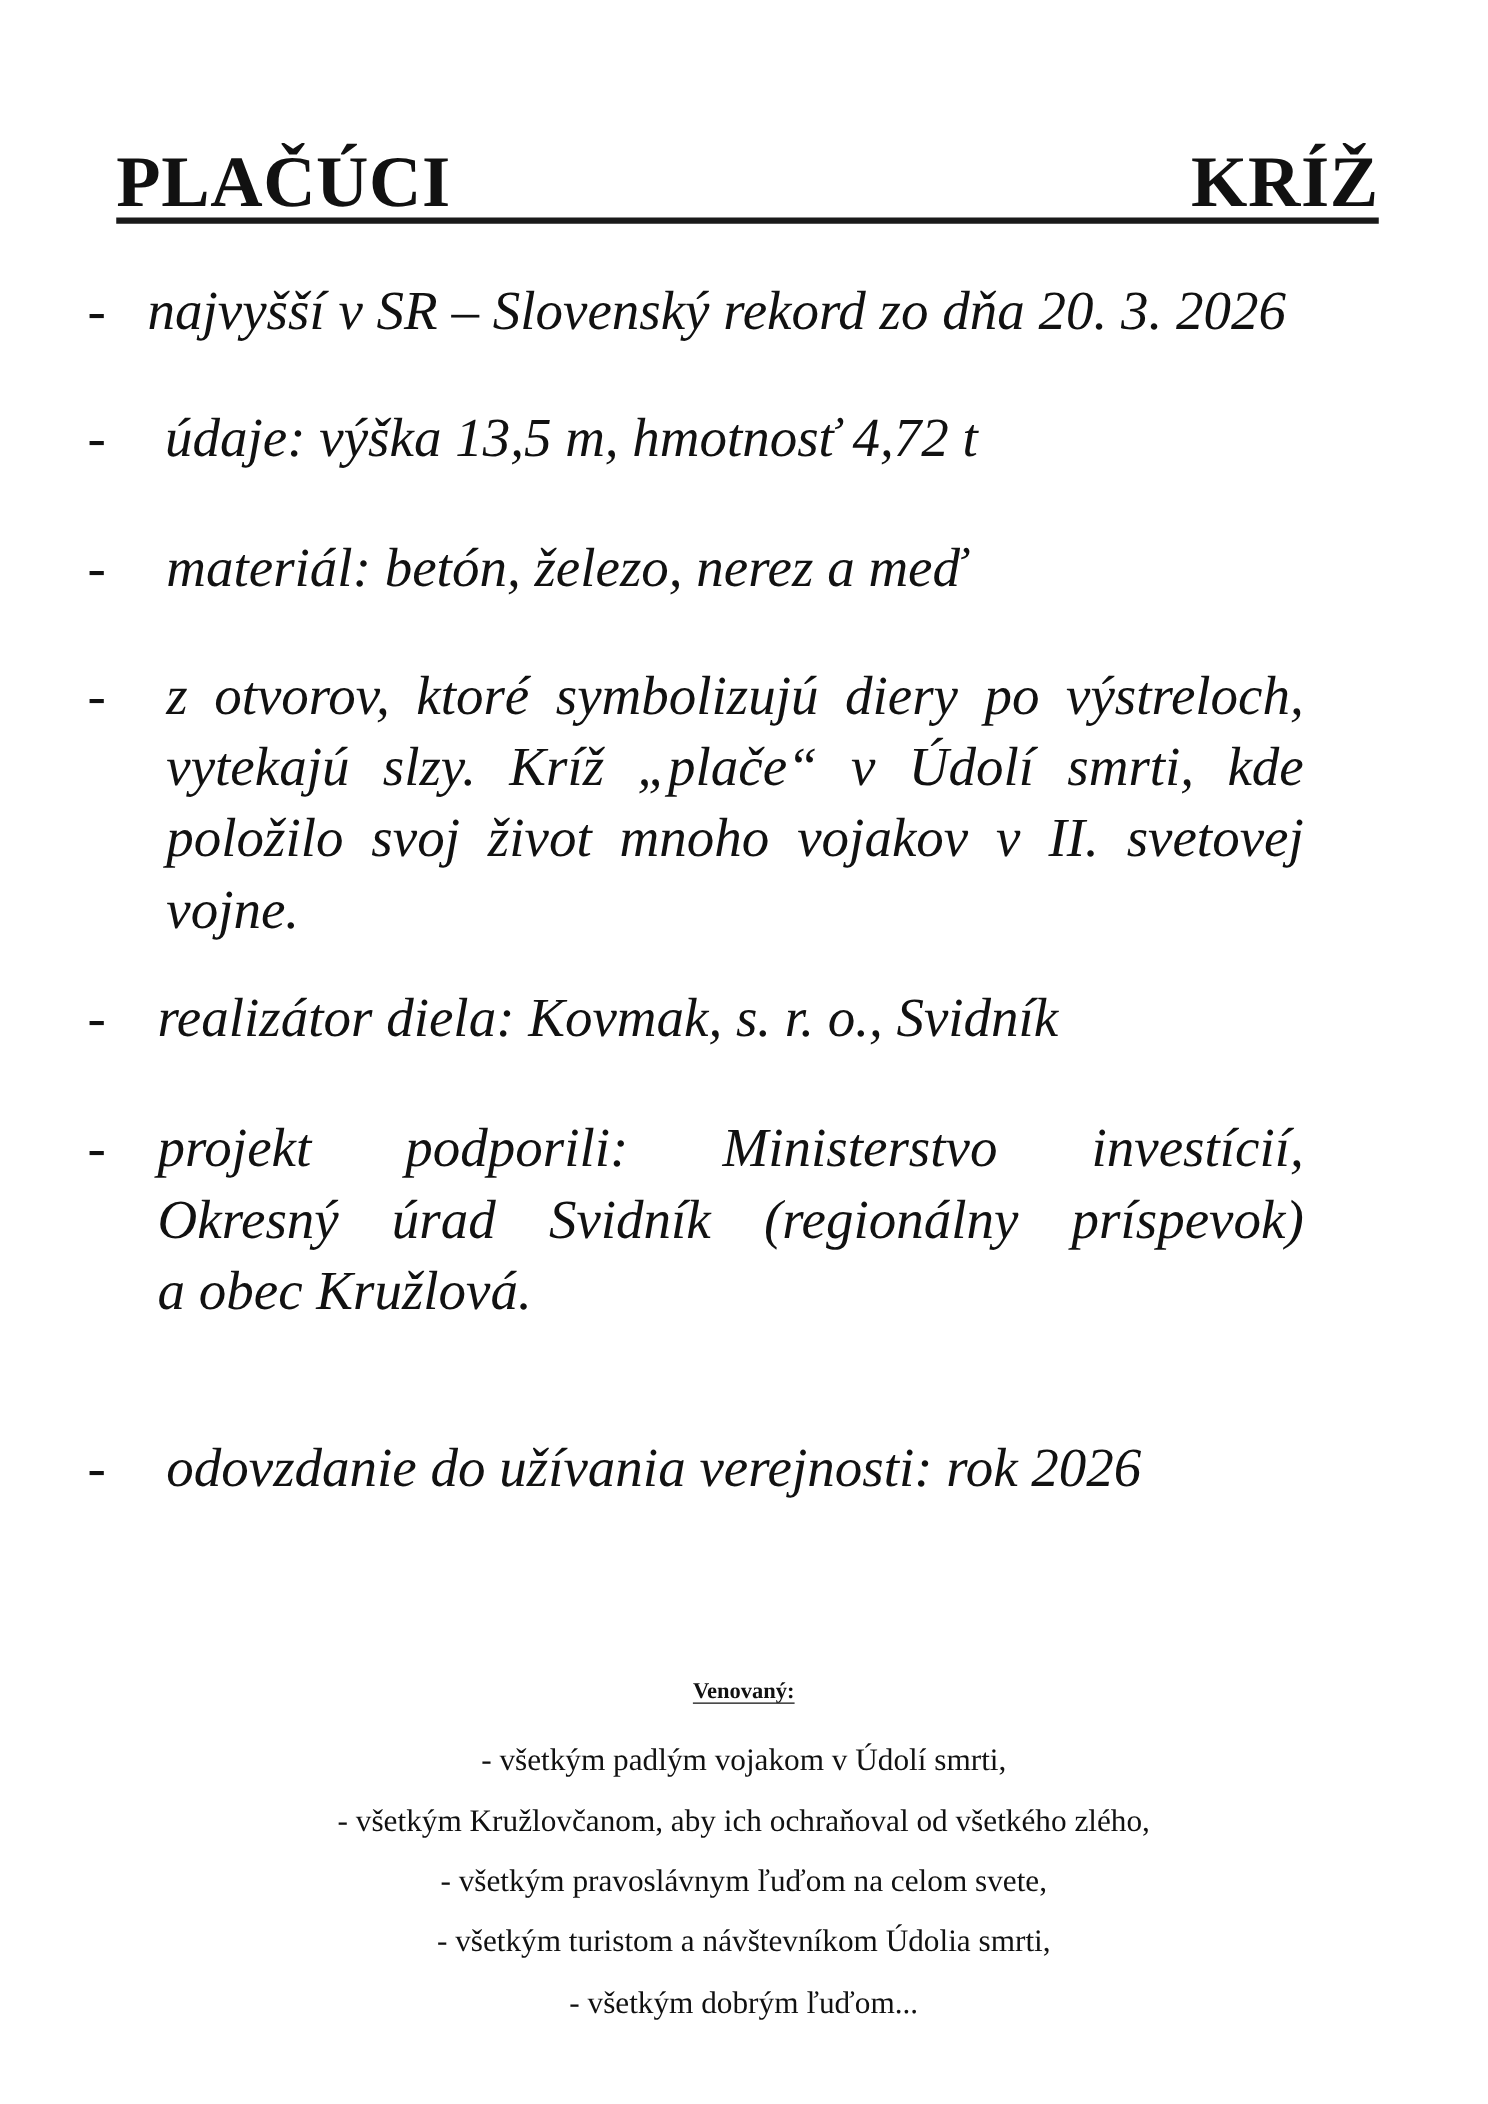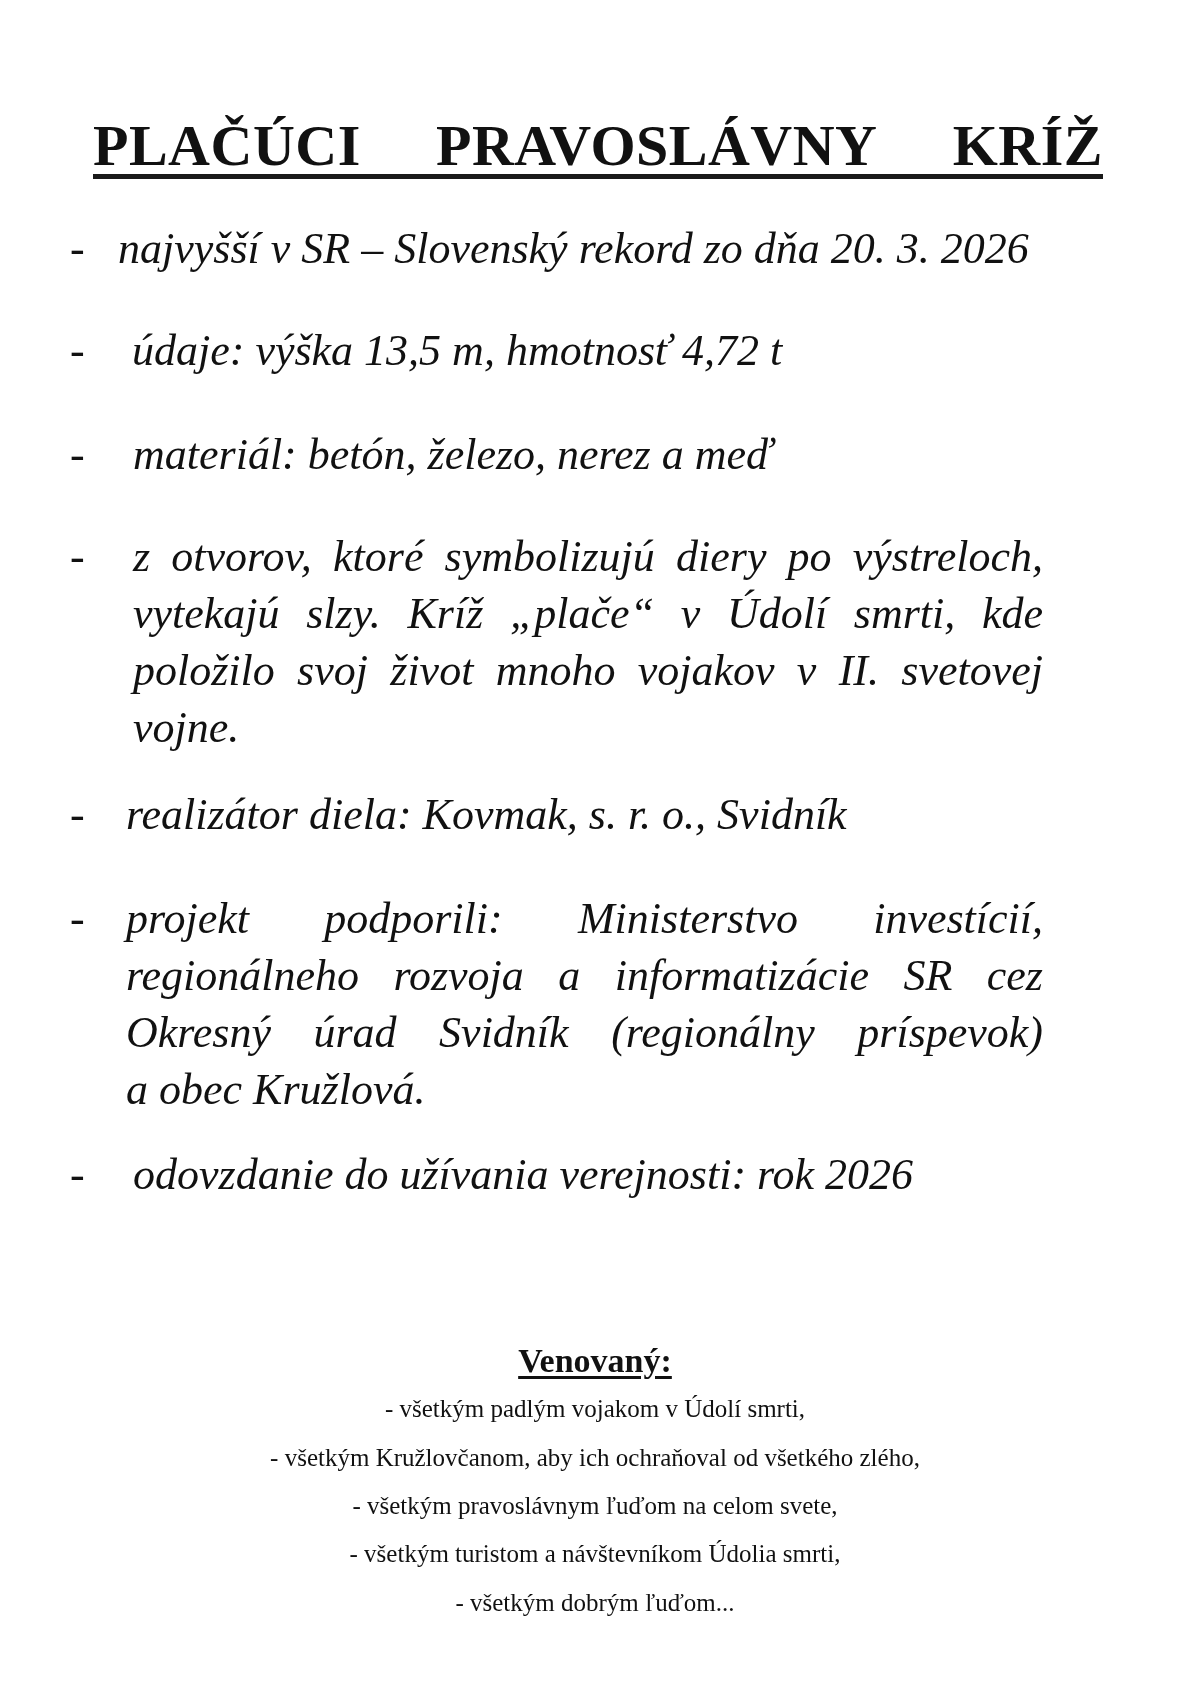--- a/index.html
+++ b/index.html
@@ -18,30 +18,29 @@
     position: absolute; left: 93px; top: 174px; width: 1010px; height: 5px;
     background: #1a1a1a;
   }
   .item { position: absolute; left: 0; width: 1190px; font-size: 44px; line-height: 57px; }
   .item .dash { position: absolute; left: 70px; top: 0; }
   .item .text { position: absolute; top: 0; font-style: italic; }
   .just-line { display: block; text-align: justify; text-align-last: justify; white-space: nowrap; }
   .last-line { display: block; }
   .dedication-title {
     position: absolute; left: 0; width: 1190px; top: 1342px; text-align: center;
-    font-size: 34px; font-weight: bold; text-decoration: underline; text-underline-offset: 4px;
+    font-size: 18px; font-weight: bold; text-decoration: underline; text-underline-offset: 4px;
   }
   .ded-line { position: absolute; left: 0; width: 1190px; text-align: center; font-size: 25px; line-height: 30px; }
 </style>
 </head>
 <body>
 
 <div class="title">
   <span>PLAČÚCI</span>
-  <span>PRAVOSLÁVNY</span>
   <span>KRÍŽ</span>
 </div>
 <div class="title-rule"></div>
 
 <div class="item" style="top:220px;">
   <span class="dash">-</span>
   <span class="text" style="left:118px;">najvyšší v SR – Slovenský rekord zo dňa 20. 3. 2026</span>
 </div>
 
 <div class="item" style="top:322px;">
@@ -66,21 +65,20 @@
 
 <div class="item" style="top:786px;">
   <span class="dash">-</span>
   <span class="text" style="left:126px;">realizátor diela: Kovmak, s. r. o., Svidník</span>
 </div>
 
 <div class="item" style="top:890px;">
   <span class="dash">-</span>
   <div class="text" style="left:126px; width:917px;">
     <span class="just-line">projekt podporili: Ministerstvo investícií,</span>
-    <span class="just-line">regionálneho rozvoja a informatizácie SR cez</span>
     <span class="just-line">Okresný úrad Svidník (regionálny príspevok)</span>
     <span class="last-line">a obec Kružlová.</span>
   </div>
 </div>
 
 <div class="item" style="top:1146px;">
   <span class="dash">-</span>
   <span class="text" style="left:133px;">odovzdanie do užívania verejnosti: rok 2026</span>
 </div>
 

